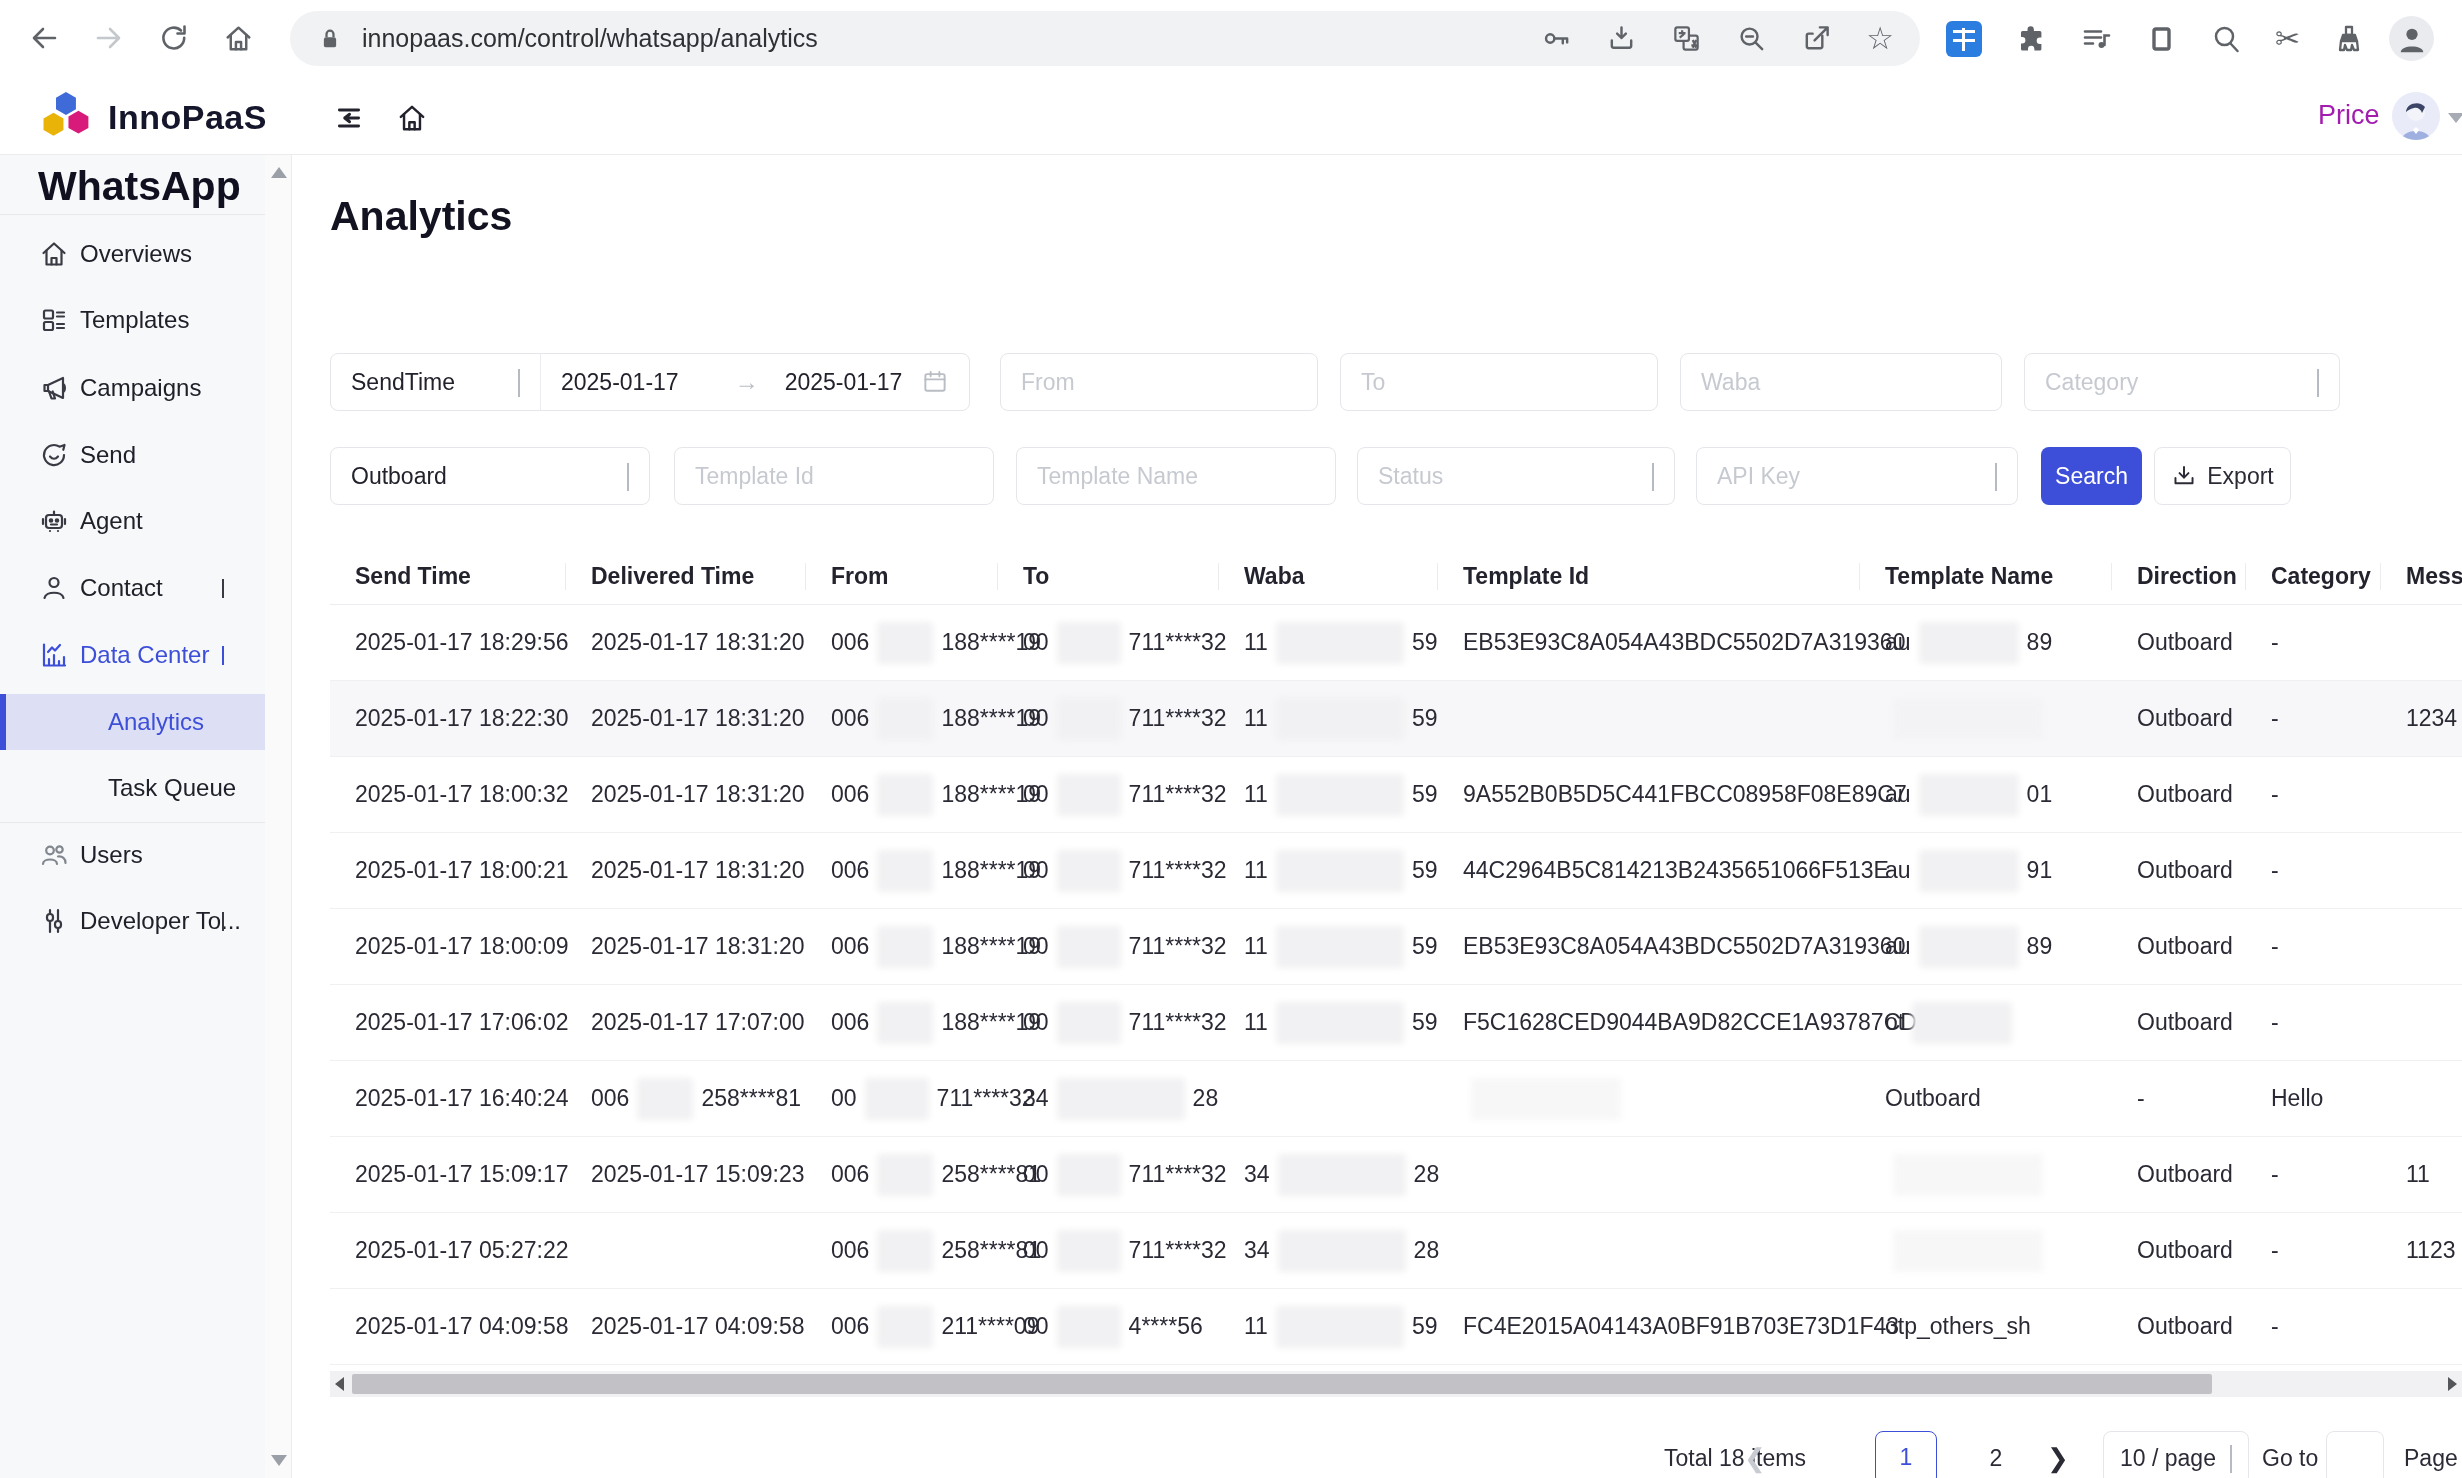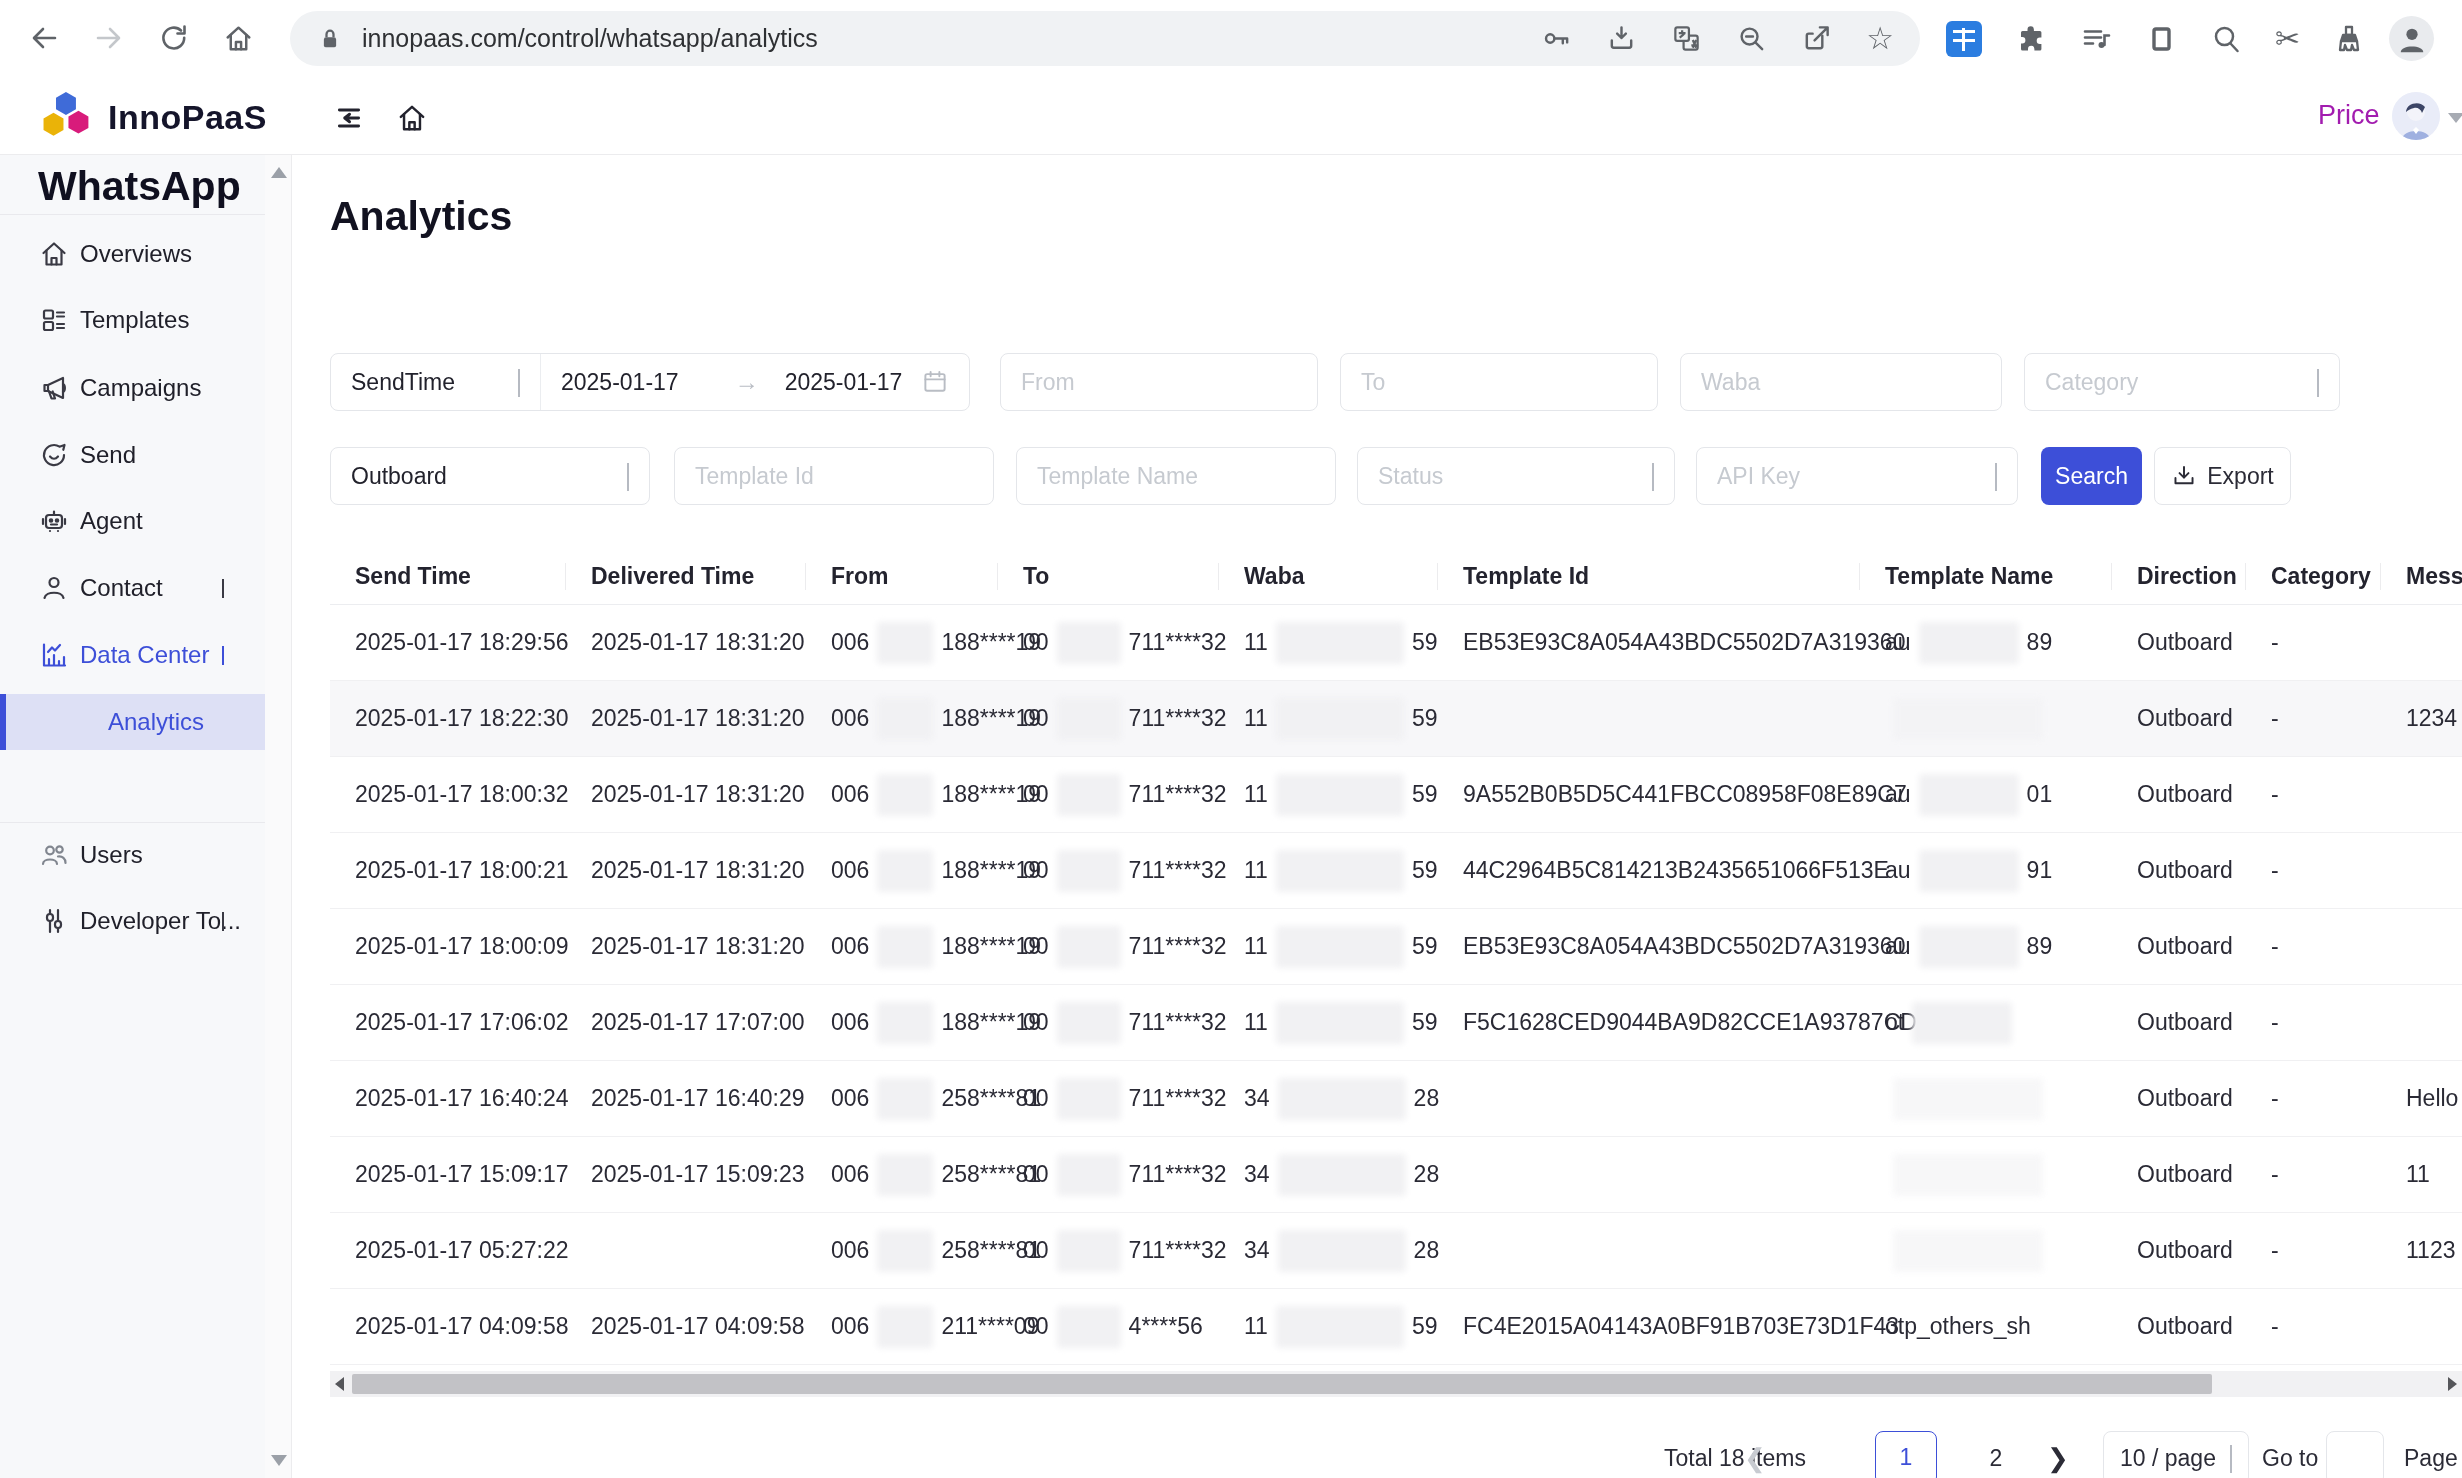--- a/index.html
+++ b/index.html
@@ -343,20 +343,23 @@
             </svg>
           </span>
         <span class="lbl">Data Center</span>
         <span class="chv"><span class="chev up blue"></span></span>
       </div>
 
       <div class="side-item selected" style="top:539px">
         <span class="lbl sub">Analytics</span>
       </div>
 
+      <div class="side-item" style="top:605px">
+        <span class="lbl sub">Task Queue</span>
+      </div>
 
       <div class="side-divider" style="top:667px"></div>
 
       <div class="side-item" style="top:672px">
         <span class="ic">
             <svg width="32" height="32" viewBox="0 0 32 32" fill="none" stroke="#81868f" stroke-width="2.2" stroke-linecap="round" stroke-linejoin="round">
               <circle cx="12" cy="11.5" r="3.8"></circle>
               <path d="M5 25 c0-6 14-6 14 0"></path>
               <circle cx="21.5" cy="10.5" r="3.2"></circle>
               <path d="M20 17.5 c4.5-.5 7.5 2 7.5 6.5"></path>
@@ -625,21 +628,20 @@
               <div class="td">
                 <span>ot</span>
                 <div class="redact" style="width: 100px;"></div>
               </div>
               <div class="td">Outboard</div>
               <div class="td">-</div>
               <div class="td"></div>
             </div>
             <div class="tgrid tr">
               <div class="td">2025-01-17 16:40:24</div>
-              <div class="td">2025-01-17 16:40:29</div>
               <div class="td">
                 <span>006</span>
                 <div class="redact" style="width: 56px;"></div>
                 <span>258****81</span>
               </div>
               <div class="td">
                 <span>00</span>
                 <div class="redact" style="width: 64px;"></div>
                 <span>711****32</span>
               </div>

